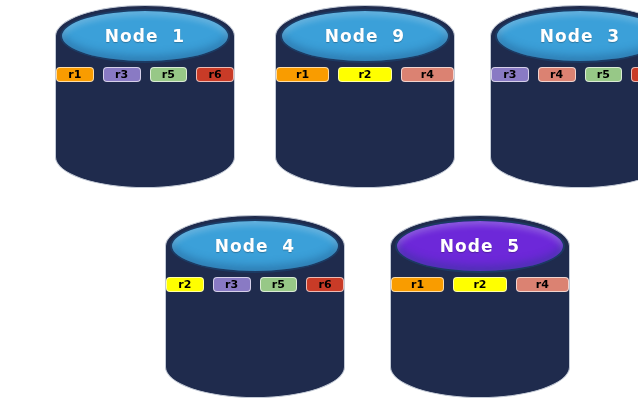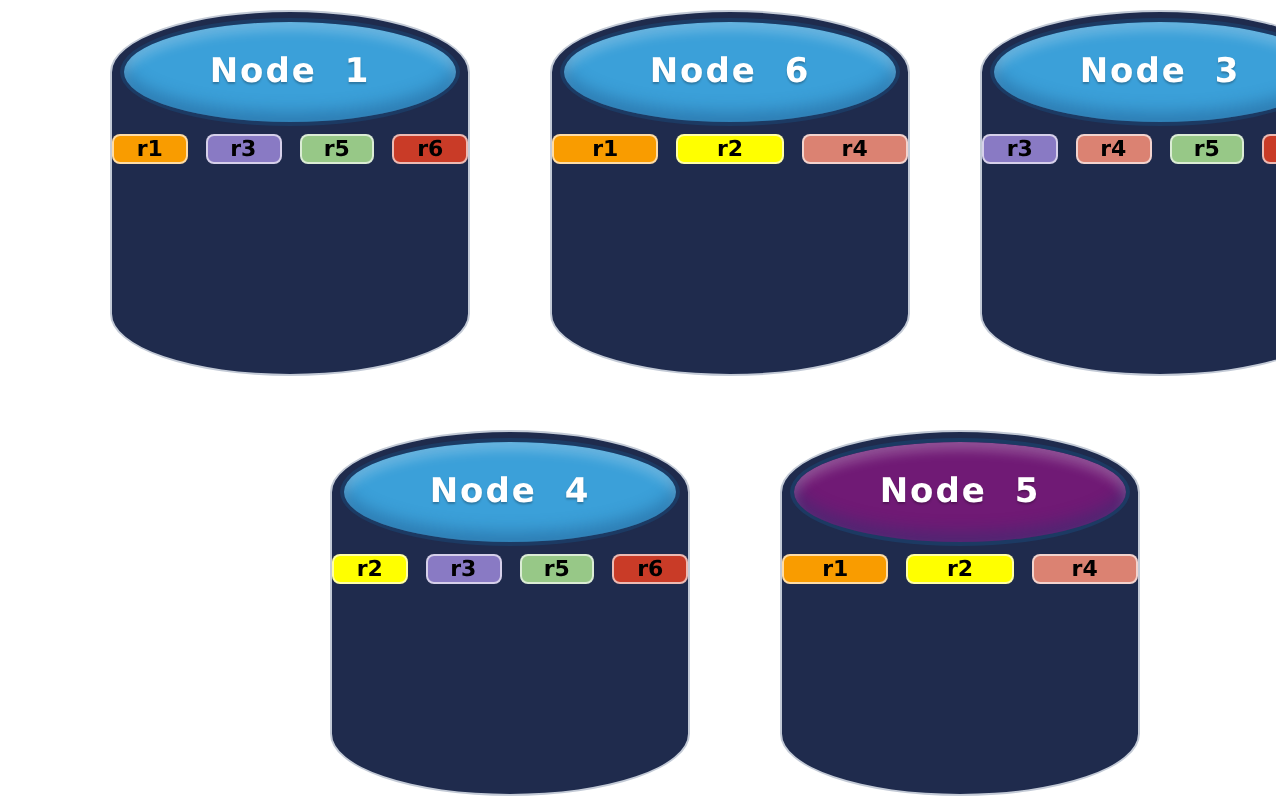--- a/index.html
+++ b/index.html
@@ -82,21 +82,21 @@
       </div>
       <div class="bars">
         <div class="bar" style="background: rgb(249, 156, 0);">r1</div>
         <div class="bar" style="background: rgb(137, 122, 196);">r3</div>
         <div class="bar" style="background: rgb(151, 200, 135);">r5</div>
         <div class="bar" style="background: rgb(201, 59, 39);">r6</div>
       </div>
     </div>
     <div class="cylinder" style="left: 231px; top: 5px;">
       <div class="cyl-top" style="background: rgb(59, 160, 217);">
-        <span class="node-label">Node 6</span>
+        <span class="node-label">Node 9</span>
       </div>
       <div class="bars">
         <div class="bar" style="background: rgb(249, 156, 0);">r1</div>
         <div class="bar" style="background: rgb(255, 255, 0);">r2</div>
         <div class="bar" style="background: rgb(219, 130, 114);">r4</div>
       </div>
     </div>
     <div class="cylinder" style="left: 446px; top: 5px;">
       <div class="cyl-top" style="background: rgb(59, 160, 217);">
         <span class="node-label">Node 3</span>
@@ -113,21 +113,21 @@
         <span class="node-label">Node 4</span>
       </div>
       <div class="bars">
         <div class="bar" style="background: rgb(255, 255, 0);">r2</div>
         <div class="bar" style="background: rgb(137, 122, 196);">r3</div>
         <div class="bar" style="background: rgb(151, 200, 135);">r5</div>
         <div class="bar" style="background: rgb(201, 59, 39);">r6</div>
       </div>
     </div>
     <div class="cylinder" style="left: 346px; top: 215px;">
-      <div class="cyl-top" style="background: #701a75;">
+      <div class="cyl-top" style="background: #6d28d9;">
         <span class="node-label">Node 5</span>
       </div>
       <div class="bars">
         <div class="bar" style="background: rgb(249, 156, 0);">r1</div>
         <div class="bar" style="background: rgb(255, 255, 0);">r2</div>
         <div class="bar" style="background: rgb(219, 130, 114);">r4</div>
       </div>
     </div>
   </div>
 

